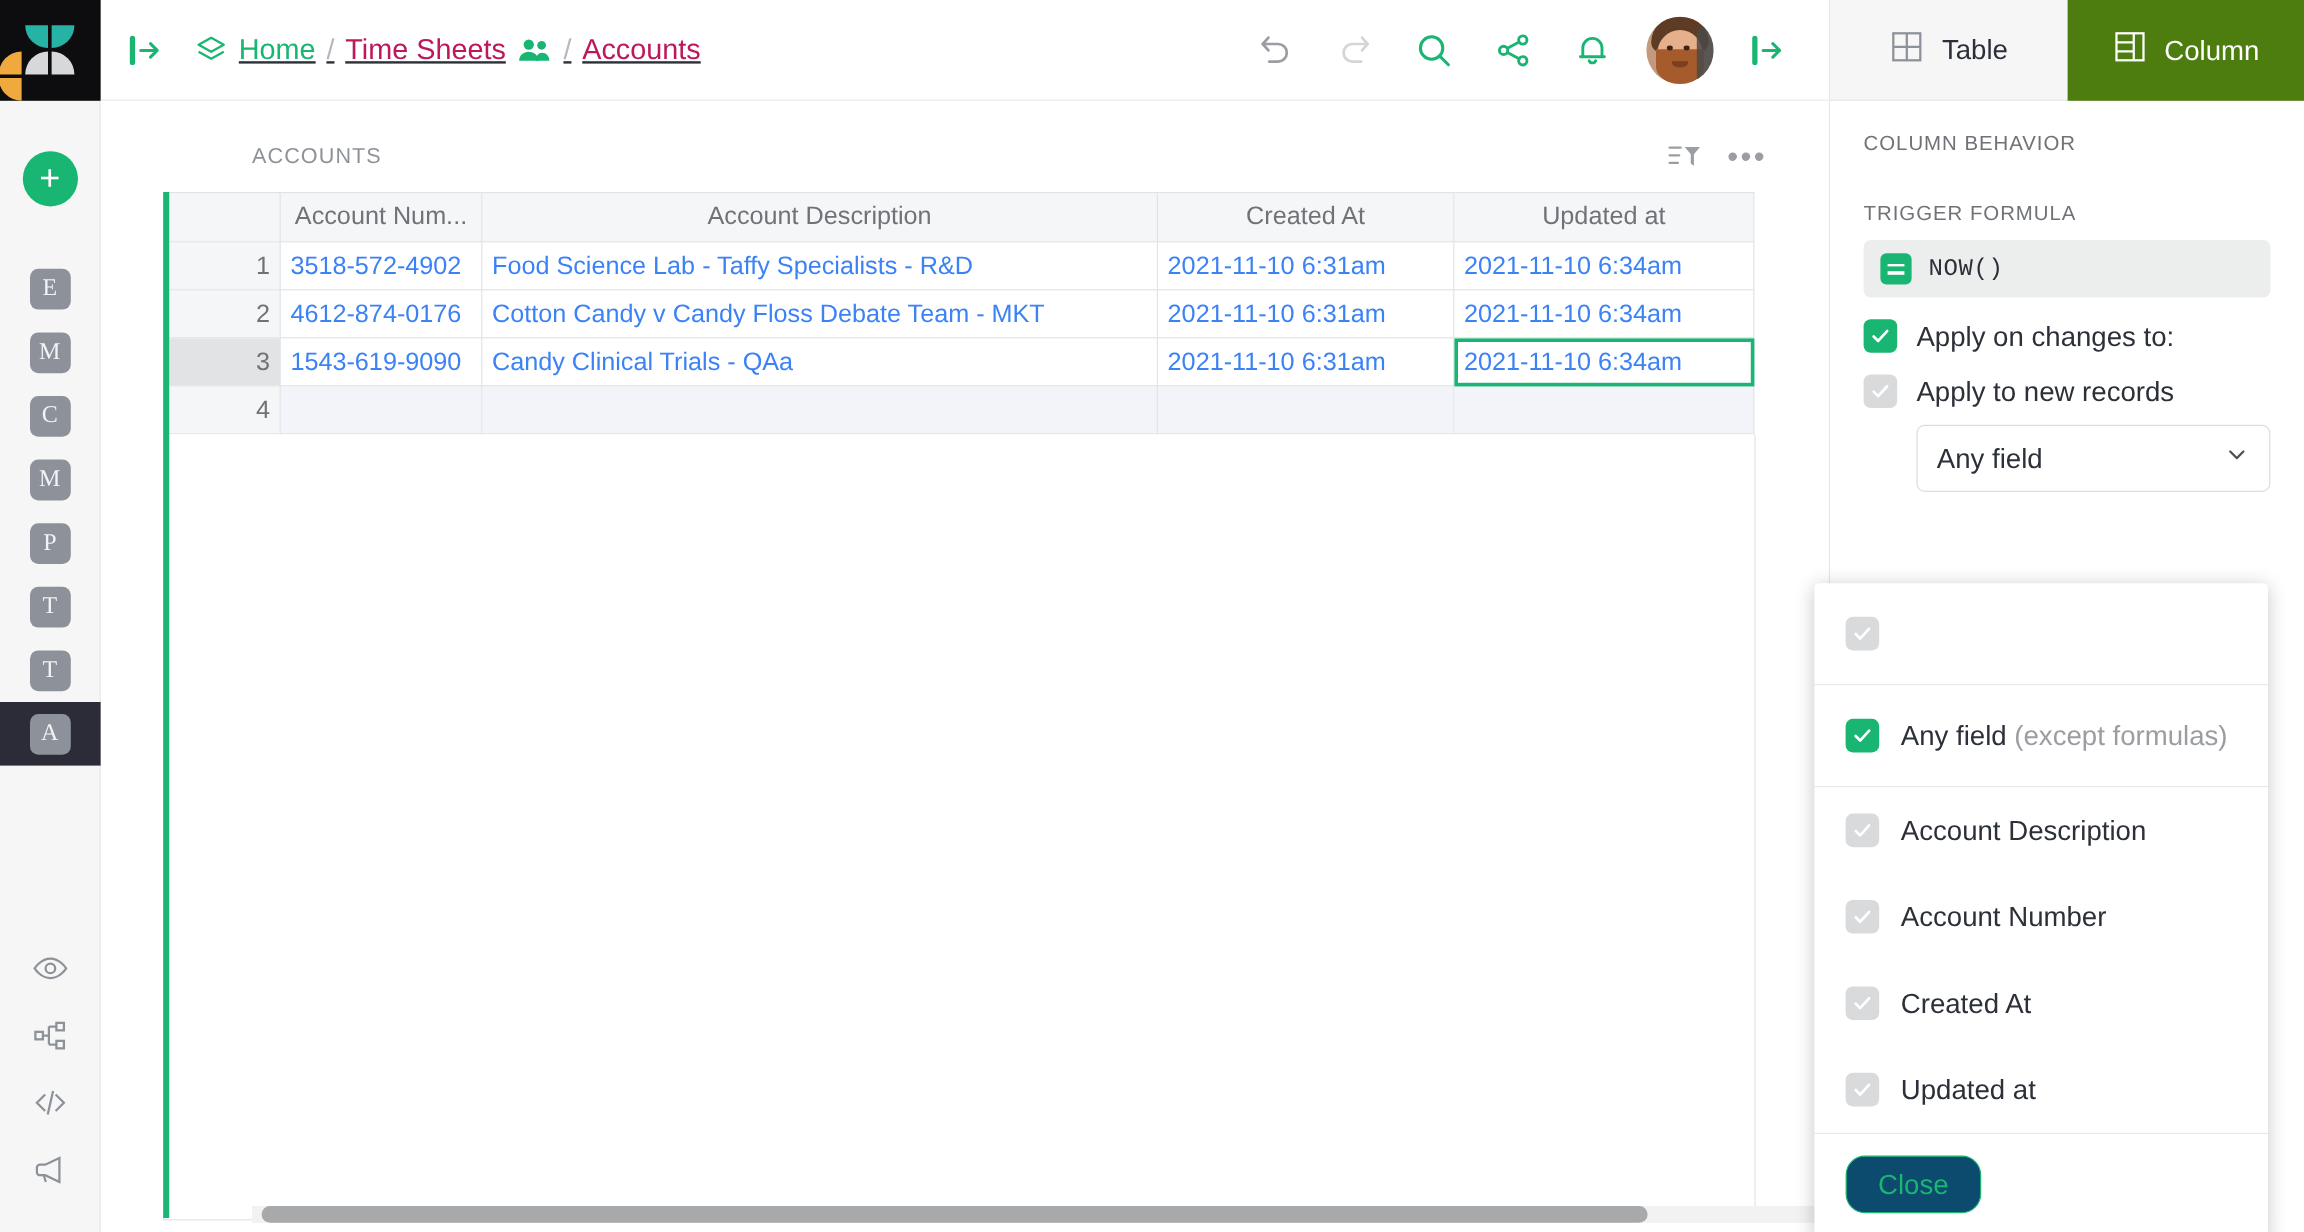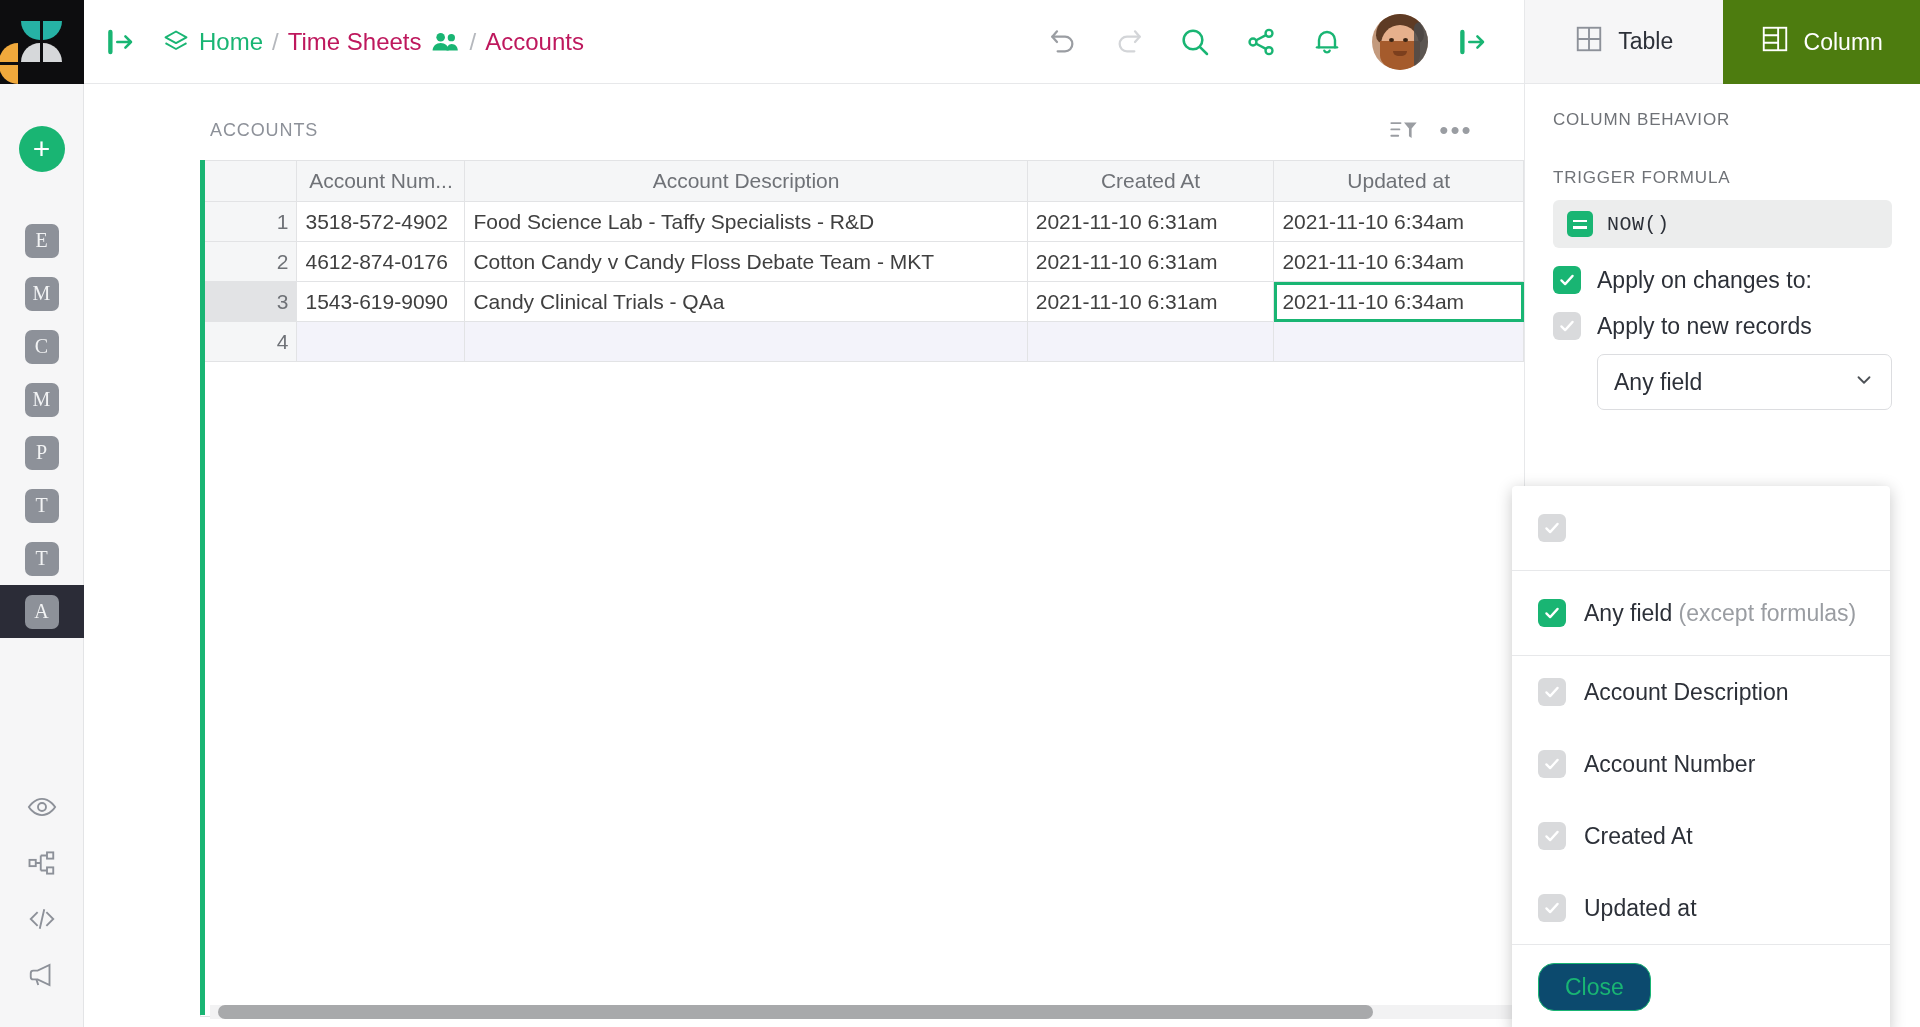--- a/index.html
+++ b/index.html
@@ -75,21 +75,21 @@
   .main { flex: 1 1 auto; display: flex; flex-direction: column; min-width: 0; position: relative; }
 
   .topbar {
     height: 84px; flex: 0 0 84px;
     background: #ffffff;
     border-bottom: 1px solid #e7e8ea;
     display: flex; align-items: center;
     padding: 0 0 0 22px;
   }
   .tb-exit { color: #19b573; display: flex; align-items: center; cursor: pointer; margin-right: 26px; }
-  .crumbs { display: flex; align-items: flex-start; font-size: 24px; gap: 9px; min-width:0; }
+  .crumbs { display: flex; align-items: flex-start; font-size: 24px; gap: 9px; min-width:0;text-decoration:underline; }
   .crumb-icon { display: flex; align-items: center; color: #19b573; }
   .crumb-link { color: #19b573; cursor: pointer; white-space: nowrap; }
   .crumb-text { color: #be185d; white-space: nowrap; cursor: pointer; }
   .crumb-sep { color: #b5b8bd; }
   .tb-spacer { flex: 1 1 auto; }
   .tb-actions { display: flex; align-items: center; gap: 0; padding-right: 18px; }
   .tb-btn {
     width: 66px; height: 66px; display: flex; align-items: center; justify-content: center;
     cursor: pointer;
   }
@@ -116,21 +116,21 @@
     padding: 26px 42px 10px 126px;
   }
   .grid-title {
     font-size: 18px; letter-spacing: .9px; color: #8d9199;
     font-family: "Liberation Sans", sans-serif;
   }
   .grid-head-spacer { flex: 1 1 auto; }
   .gh-btn { width: 52px; height: 40px; display: flex; align-items: center; justify-content: center; color: #9a9da2; cursor: pointer; }
   .dots { letter-spacing: 2px; font-size: 26px; line-height: 12px; }
 
-  .sheet { position: relative; margin-left: 116px; }
+  .sheet { position: relative; margin-left: 52px; }
   .sheet-greenbar {
     position: absolute; left: 0; top: 0; width: 5px; height: 855px; background: #19b573; z-index: 5;
   }
   table.grid { border-collapse: collapse; table-layout: fixed; background: #fff; }
   table.grid th, table.grid td {
     border: 1px solid #e2e3e5;
     height: 40px; font-size: 21px; padding: 0 8px;
     white-space: nowrap; overflow: hidden;
   }
   table.grid th {
@@ -141,21 +141,21 @@
   .col-rownum { width: 97px; }
   .col-num { width: 168px; }
   .col-desc { width: 563px; }
   .col-created { width: 247px; }
   .col-upd { width: 250px; }
   td.rownum {
     background: #f5f6f7; color: #6f7277; text-align: right; padding-right: 22px;
     font-size: 21px;
   }
   tr.row-sel td.rownum { background: #e2e3e5; }
-  td.cell { background: #fff; color: #404040; }
+  td.cell { background: #fff; color: #3b82f6; }
   td.num { text-align: left; padding-left: 8px; }
   td.desc { text-align: left; padding-left: 8px; }
   td.date { text-align: left; padding-left: 8px; }
   tr.row-empty td.cell { background: #f3f3fa; }
   tr.row-empty td.rownum { background: #f5f6f7; }
   td.cell.selected {
     outline: 3px solid #19b573; outline-offset: -3px;
     position: relative; z-index: 3;
   }
   .sheet-body-fill {

